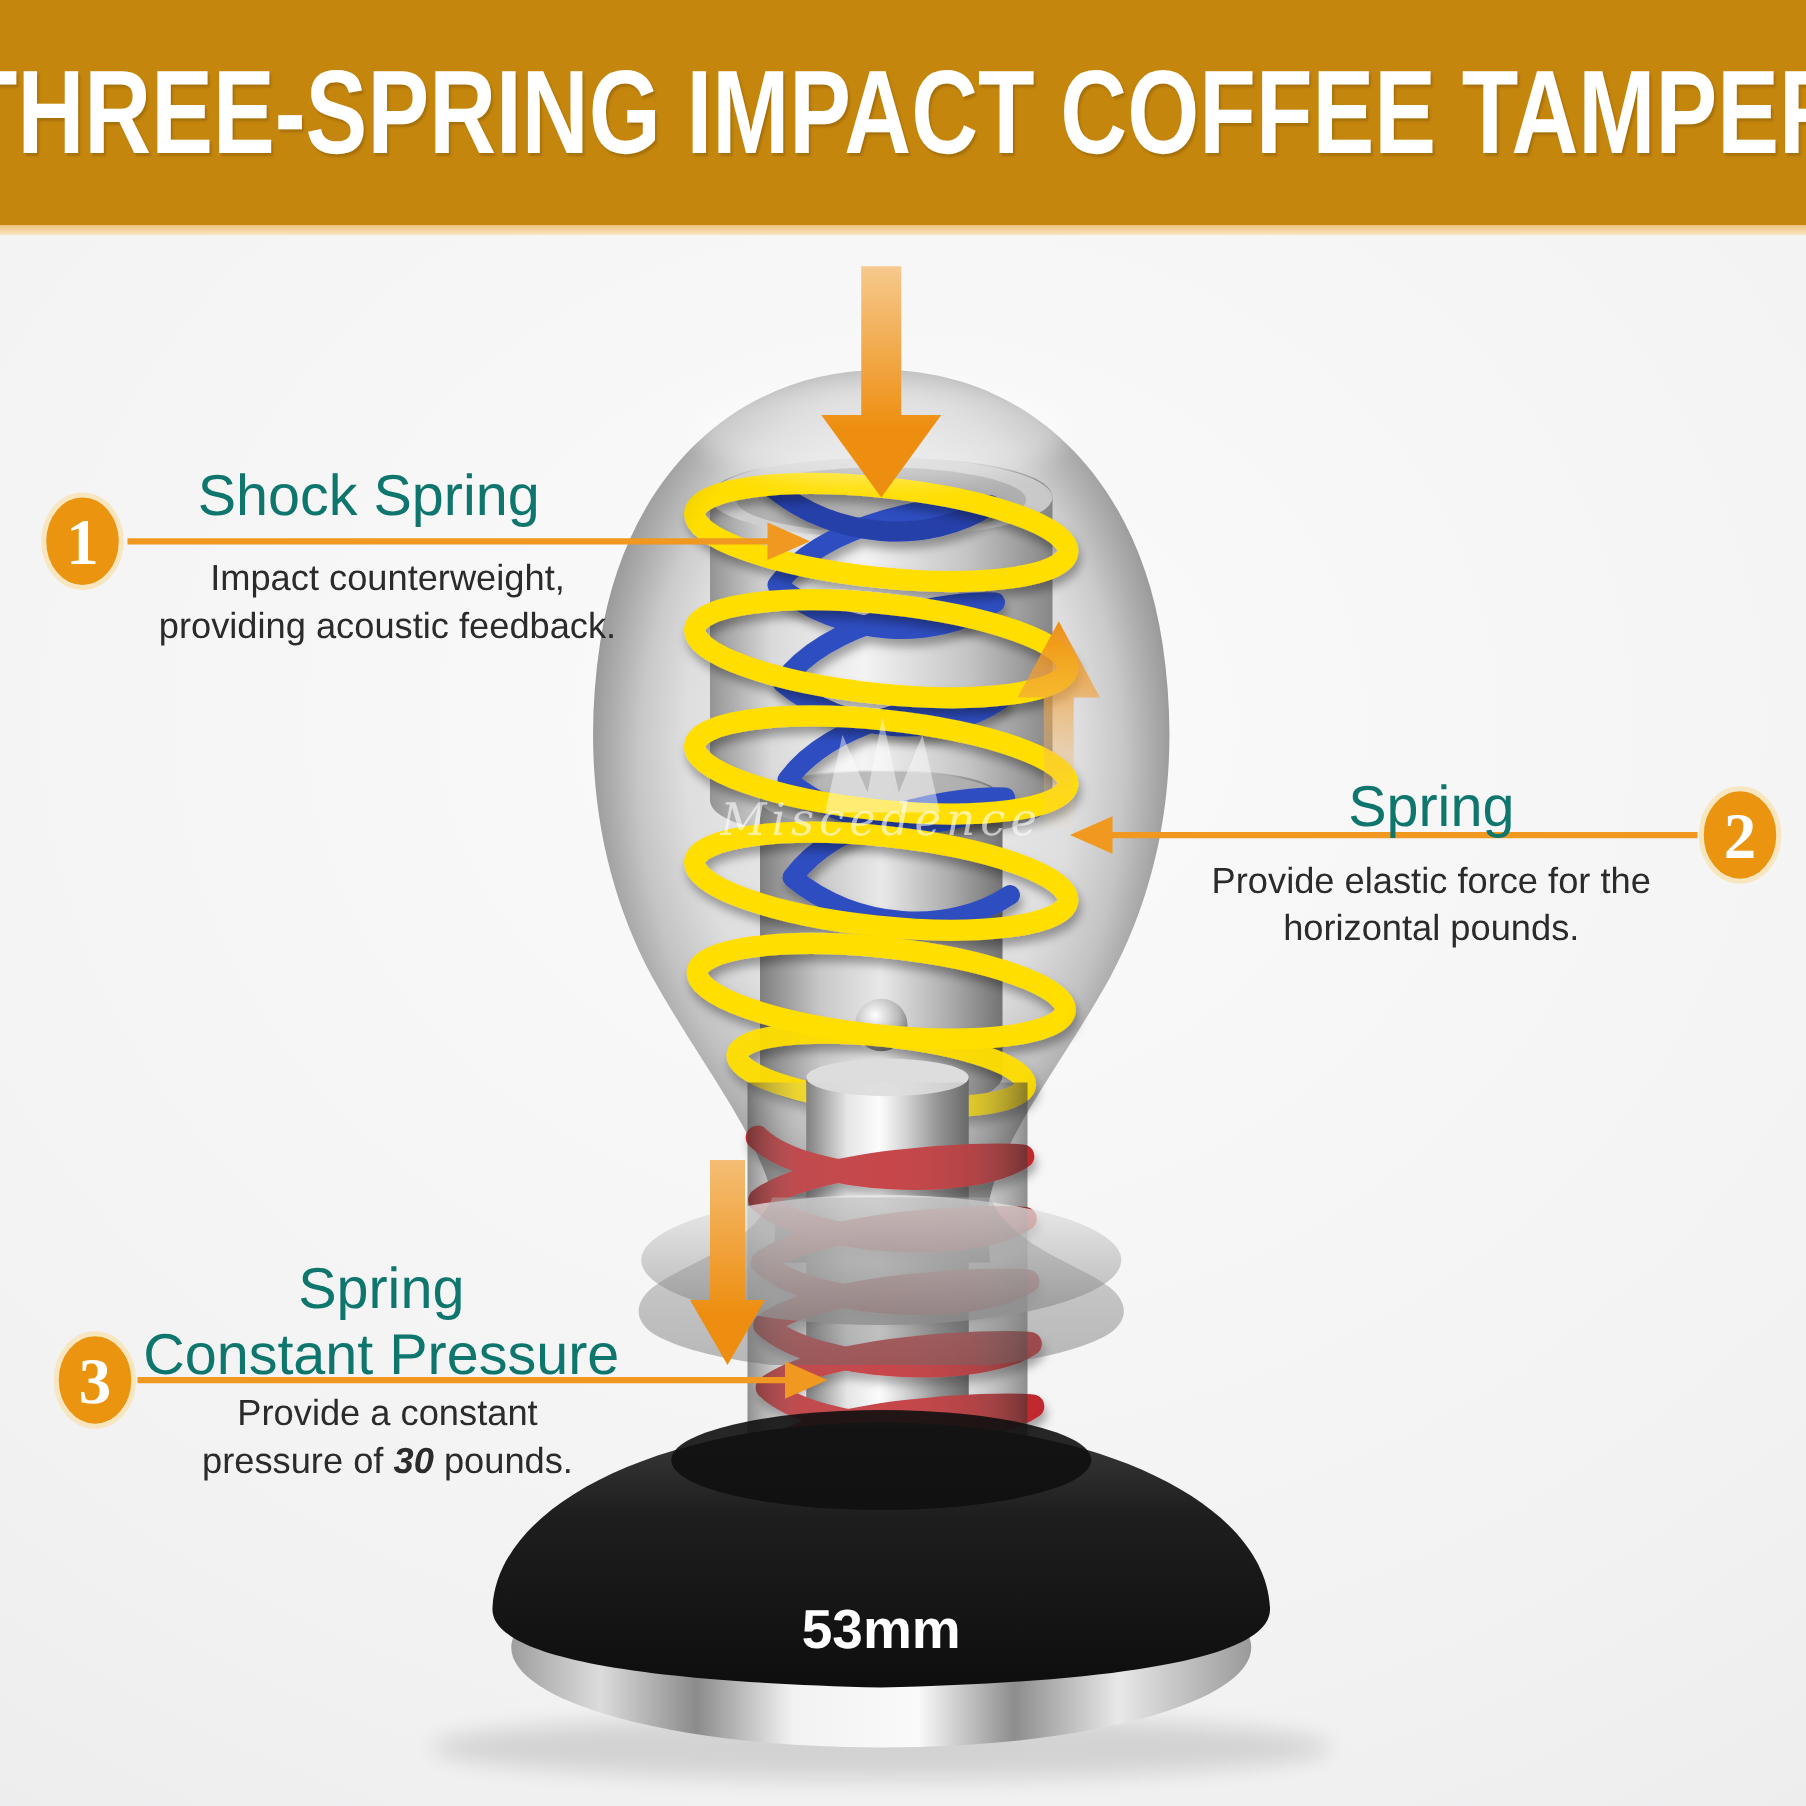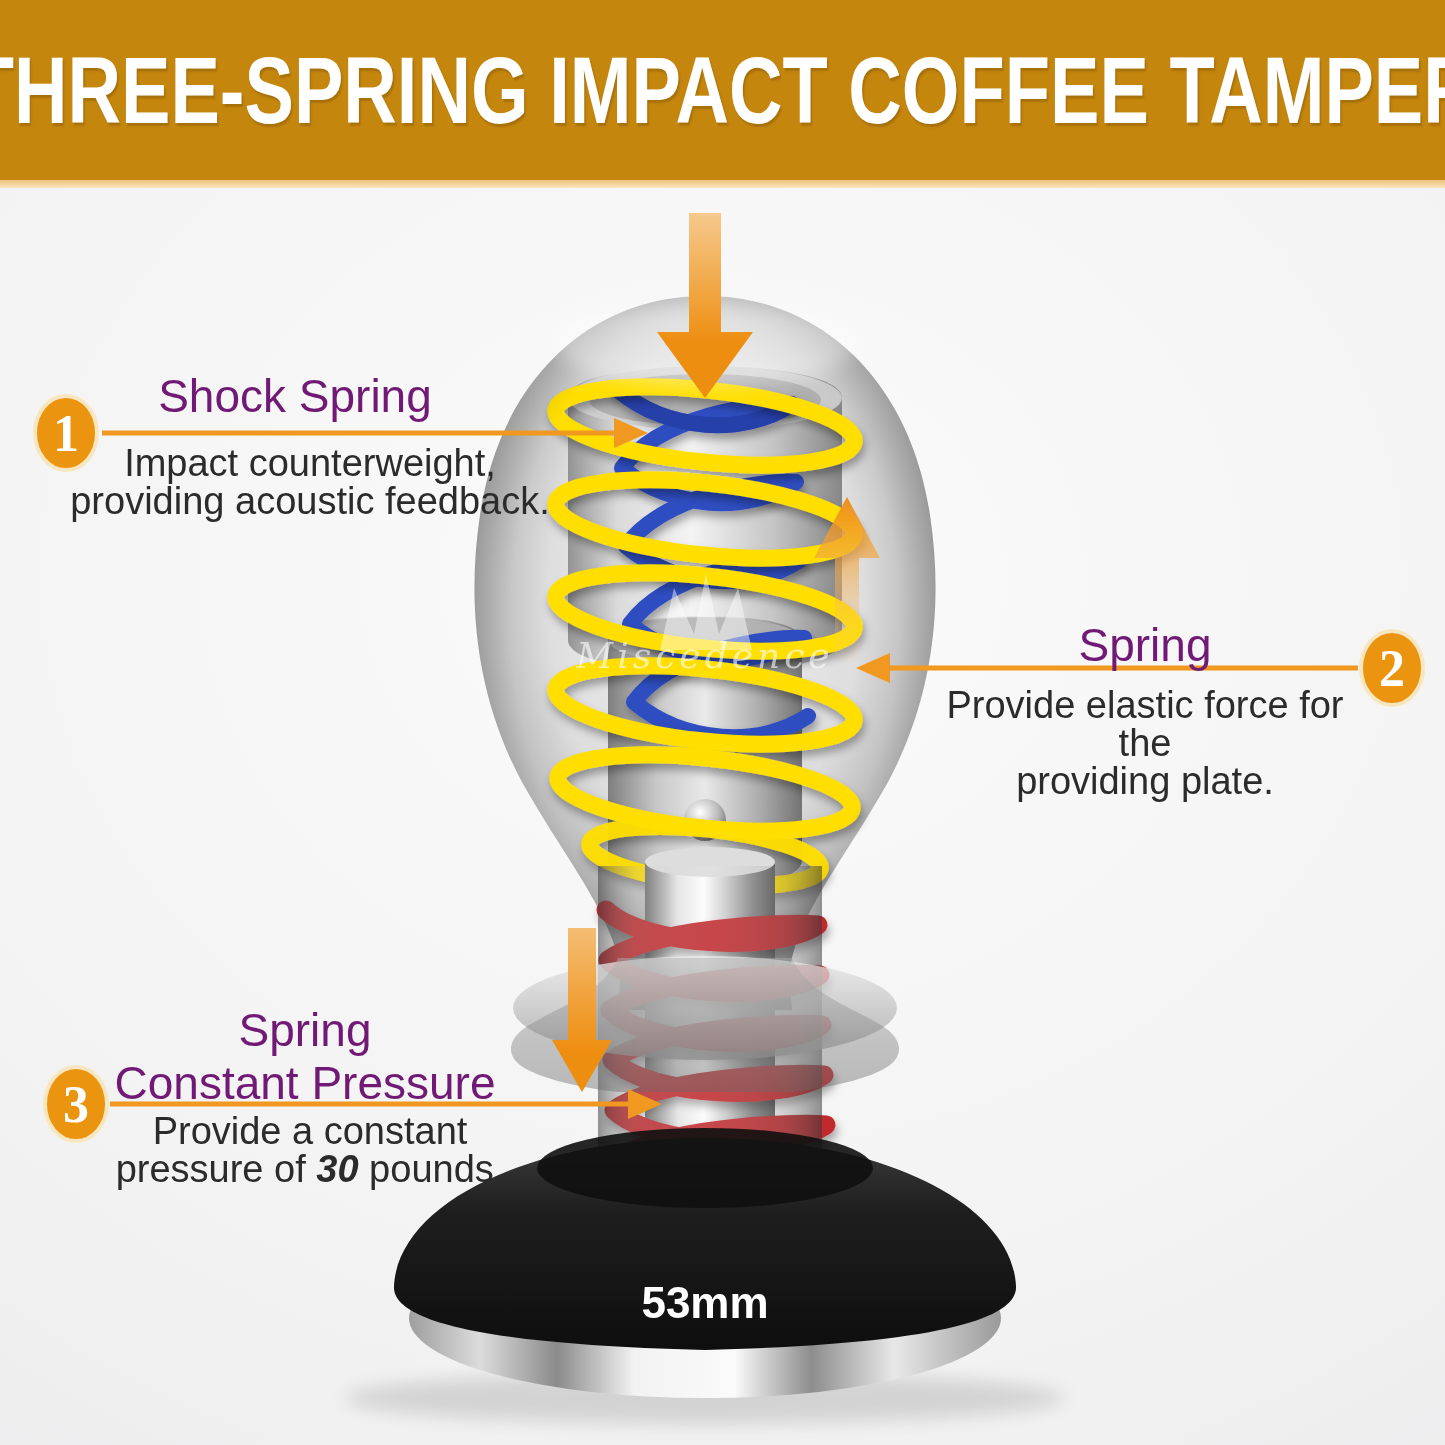--- a/index.html
+++ b/index.html
@@ -8,22 +8,22 @@
        background:radial-gradient(120% 100% at 50% 40%, #fbfbfb 0%, #f2f2f3 55%, #e6e6e8 100%);}
   .banner{position:absolute;left:0;top:0;width:1445px;height:180px;background:#C5860D;z-index:5;
           display:flex;align-items:center;justify-content:center;}
   .banner-strip{position:absolute;left:0;top:180px;width:1445px;height:8px;z-index:5;
           background:linear-gradient(#ecc27c,#f9e6c0);}
   .banner h1{margin:0;color:#ffffff;font-size:95px;font-weight:800;letter-spacing:0px;
           white-space:nowrap;transform:scaleX(0.78);transform-origin:50% 50%;
           text-shadow:2px 3px 2px rgba(80,50,0,0.25);}
   .art{position:absolute;left:0;top:0;z-index:1;}
   .ann{position:absolute;z-index:3;text-align:center;color:#232323;}
-  .ann-title{font-size:46px;line-height:53px;color:#701a75;}
-  .ann-desc{font-size:38px;line-height:38px;color:#2b2b2b;}
+  .ann-title{font-size:46px;line-height:53px;color:#0f766e;}
+  .ann-desc{font-size:29px;line-height:38px;color:#2b2b2b;}
   .a1t{left:85px;top:370px;width:420px;}
   .a1d{left:60px;top:444px;width:500px;}
   .a2t{left:910px;top:566px;width:470px;}
   .a2d{left:920px;top:686px;width:450px;}
   .a3t{left:75px;top:1004px;width:460px;}
   .a3d{left:85px;top:1112px;width:450px;text-align:center;}
   .num-bold{font-weight:bold;font-style:italic;}
 </style>
 </head>
 <body>
@@ -38,21 +38,21 @@
   <span>Impact counterweight,</span><br>
   <span>providing acoustic feedback.</span>
 </div>
 
 <div class="ann ann-title a2t">
   <br>
   <span>Spring</span>
 </div>
 <div class="ann ann-desc a2d">
   <span>Provide elastic force for the</span><br>
-  <span>providing plate.</span>
+  <span>horizontal pounds.</span>
 </div>
 
 <div class="ann ann-title a3t">
   <span>Spring</span><br>
   <span>Constant Pressure</span>
 </div>
 <div class="ann ann-desc a3d">
   <span>Provide a constant</span><br>
   <span>pressure of </span><span class="num-bold">30</span><span> pounds.</span>
 </div>

